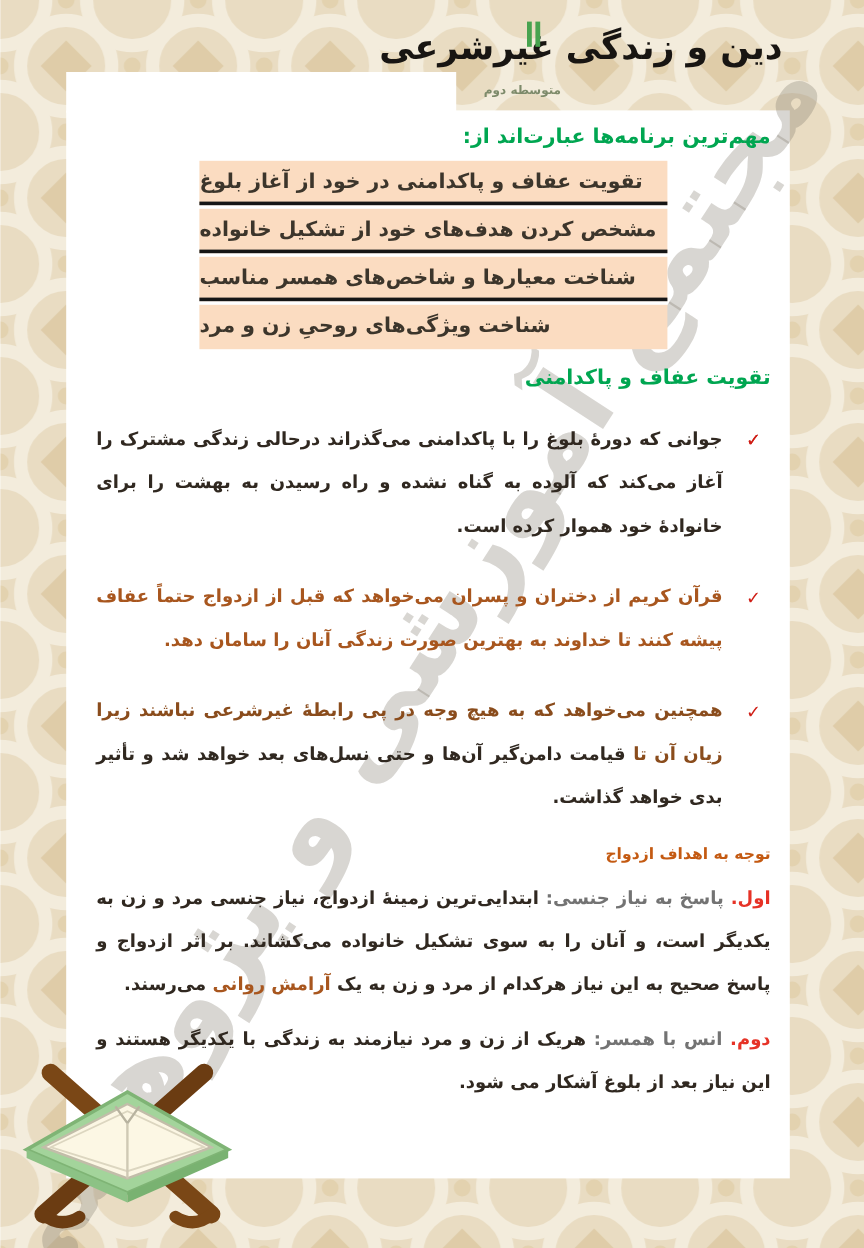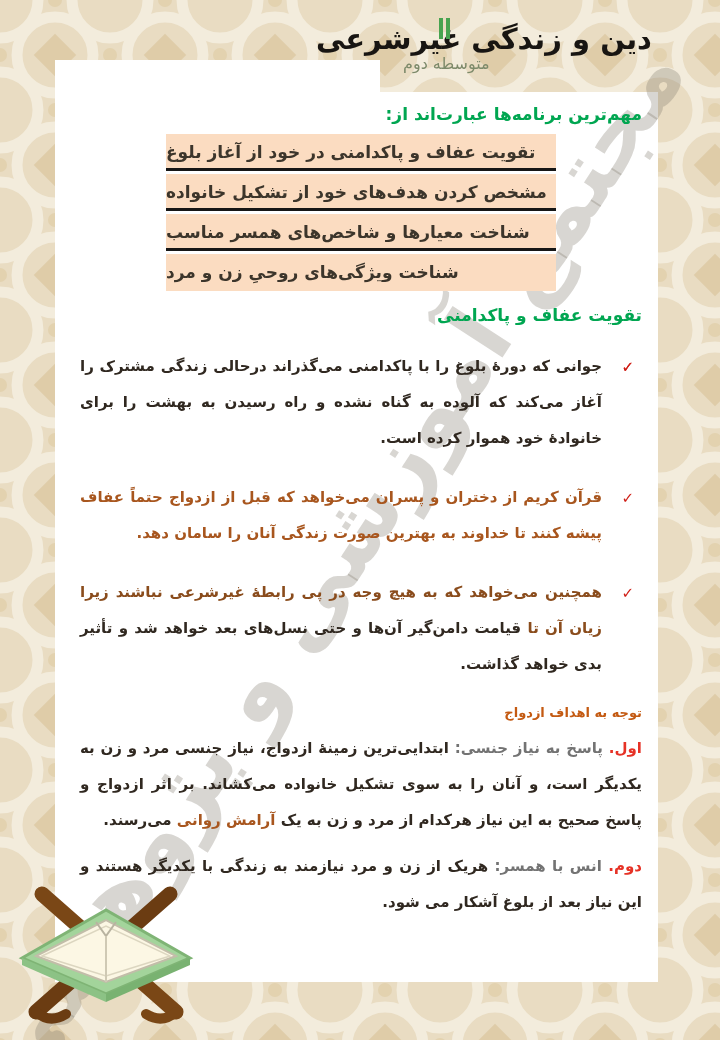--- a/index.html
+++ b/index.html
@@ -24,21 +24,21 @@
     color:rgba(125,118,106,0.30);
     white-space:nowrap;
     pointer-events:none;
   }
 
   
   .logo { position:absolute; z-index:3; top:22px; right:68px; width:275px; height:66px; }
   .logo-title { font-size:29px; font-weight:bold; color:#181512; text-align:center; white-space:nowrap; }
   .logo-bars { position:absolute; left:62px; top:-4px; display:flex; gap:3px; }
   .logo-bars i { display:block; width:4px; height:21px; background:#47a34f; }
-  .logo-sub { position:absolute; left:26px; top:32px; font-size:16px; color:#7d8a6a; font-weight:normal; }
+  .logo-sub { position:absolute; left:26px; top:48px; font-size:10px; color:#7d8a6a; font-weight:bold; }
 
   
   .content {
     position:absolute; z-index:2;
     top:104px; left:80px; right:78px;
     color:#302820;
   }
   .h-green { color:#00a651; font-size:17px; font-weight:bold; }
   .h-orange { color:#c45a12; font-size:13px; font-weight:bold; text-align:right; margin-top:6px; }
 

